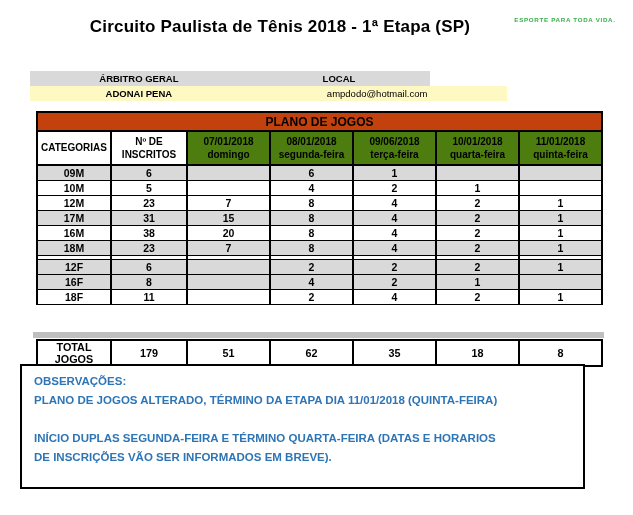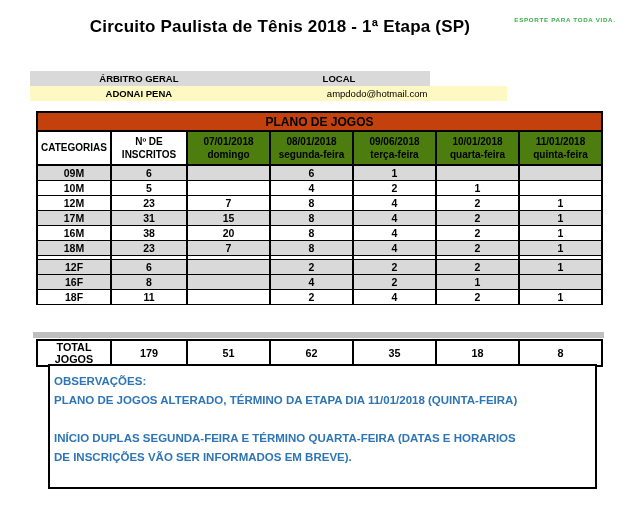--- a/index.html
+++ b/index.html
@@ -114,25 +114,25 @@
     text-align: center;
     font-size: 10.8px;
     font-weight: bold;
     background: #ffffff;
     padding: 0;
   }
 
   
   .obs {
     position: absolute;
-    top: 364px; left: 48px;
+    top: 364px; left: 20px;
     width: 537px; height: 109px;
     border: 2px solid #000;
     background: #ffffff;
-    padding: 6px 4px;
+    padding: 6px 12px;
     font-size: 11.5px;
     font-weight: bold;
     line-height: 19px;
   }
   .obs div { white-space: nowrap; }
   .obs .gap { height: 19px; }
 </style>
 </head>
 <body>
 

